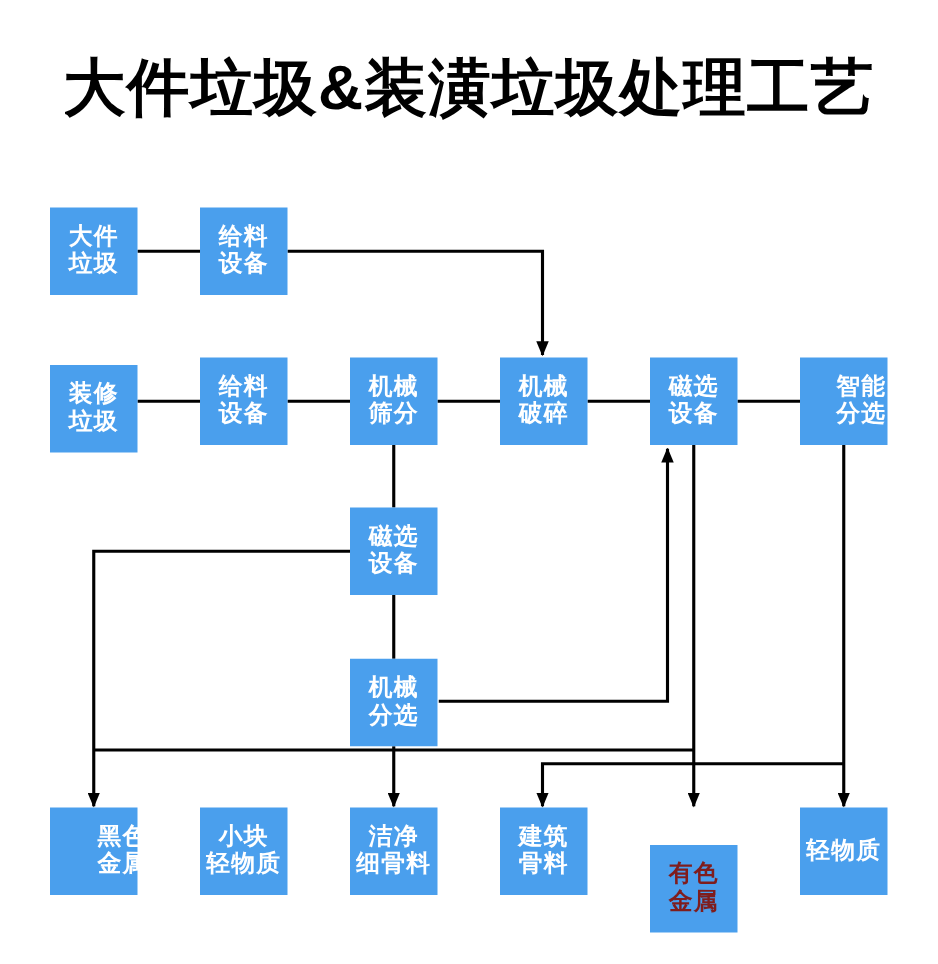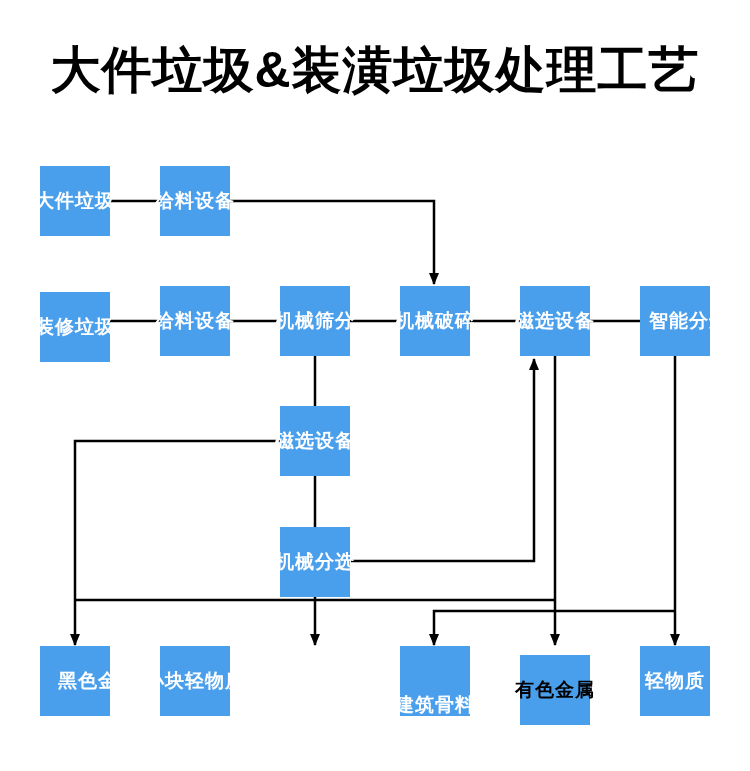--- a/index.html
+++ b/index.html
@@ -38,21 +38,21 @@
   .node-layer {
     position: absolute;
     left: 0;
     top: 0;
     width: 750px;
     height: 771px;
   }
   .node {
     position: absolute;
     display: flex;
-    flex-direction: row;
+    flex-direction: column;
     align-items: center;
     justify-content: center;
     text-align: center;
     font-size: 19px;
     font-weight: bold;
     line-height: 1.18;
     letter-spacing: 1px;
     box-sizing: border-box;
   }
   .node span {
@@ -134,25 +134,29 @@
         <span>分选</span>
       </div>
       <div class="node" style="left: 40px; top: 646px; width: 70px; height: 70px; background: rgb(74, 159, 237); color: rgb(255, 255, 255); padding-left: 46px;">
         <span>黑色</span>
         <span>金属</span>
       </div>
       <div class="node" style="left: 160px; top: 646px; width: 70px; height: 70px; background: rgb(74, 159, 237); color: rgb(255, 255, 255);">
         <span>小块</span>
         <span>轻物质</span>
       </div>
-      <div class="node" style="left: 400px; top: 646px; width: 70px; height: 70px; background: rgb(74, 159, 237); color: rgb(255, 255, 255); align-items: flex-end;">
+      <div class="node" style="left: 280px; top: 646px; width: 70px; height: 70px; background: rgb(74, 159, 237); color: rgb(255, 255, 255);">
+        <span>洁净</span>
+        <span>细骨料</span>
+      </div>
+      <div class="node" style="left: 400px; top: 646px; width: 70px; height: 70px; background: rgb(74, 159, 237); color: rgb(255, 255, 255);">
         <span>建筑</span>
         <span>骨料</span>
       </div>
-      <div class="node" style="left: 520px; top: 655px; width: 70px; height: 70px; background: rgb(74, 159, 237); color: #000000;">
+      <div class="node" style="left: 520px; top: 676px; width: 70px; height: 70px; background: rgb(74, 159, 237); color: #7f1d1d;">
         <span>有色</span>
         <span>金属</span>
       </div>
       <div class="node" style="left: 640px; top: 646px; width: 70px; height: 70px; background: rgb(74, 159, 237); color: rgb(255, 255, 255);">
         <span>轻物质</span>
       </div>
     </div>
 </div>
 
 </body></html>

